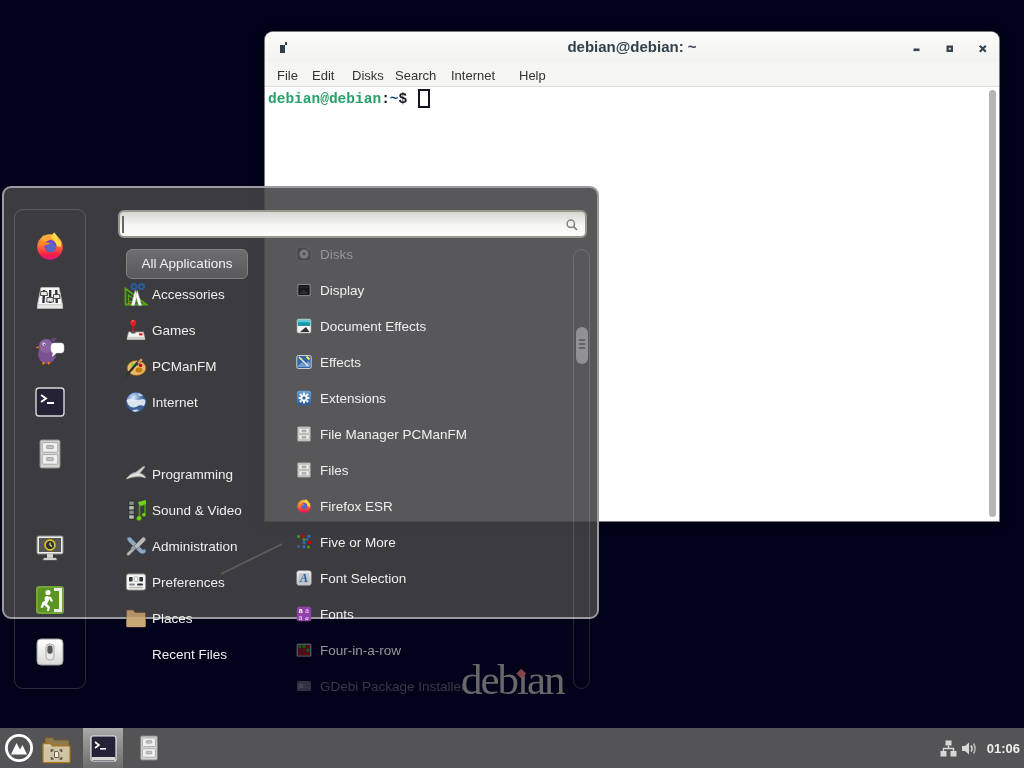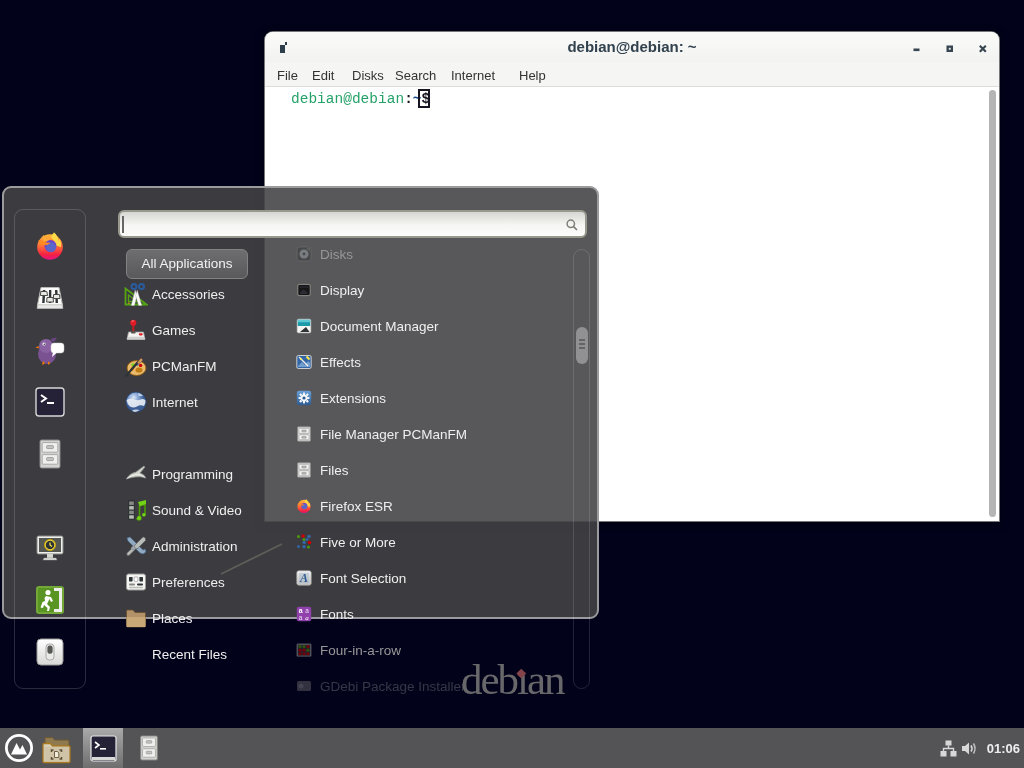--- a/index.html
+++ b/index.html
@@ -10,21 +10,21 @@
   
   #term { left:265px; top:32px; width:734px; height:489px; border-radius:8px 8px 0 0;
           background:#ffffff; box-shadow:0 0 0 1px rgba(150,150,148,0.8), 0 2px 10px rgba(0,0,0,0.5); }
   #titlebar { left:0; top:0; right:0; height:30px; border-radius:8px 8px 0 0;
     background:linear-gradient(#fbfbfa,#f2f2f0); }
   #title { width:100%; text-align:center; top:6px; font-size:15px; font-weight:bold; color:#31414e; }
   #menubar { left:0; top:30px; right:0; height:25px; background:#f5f5f3; border-bottom:1px solid #dcdcda; }
   #menubar span { position:absolute; top:6px; font-size:13px; color:#333333; }
   #termbody { left:1px; top:56px; right:1px; bottom:0; background:#ffffff; }
   #prompt { left:2px; top:3px; font-family:"Liberation Mono", monospace; font-size:14.5px; font-weight:bold; color:#171421; white-space:pre; }
-  #prompt b { color:#26a269; font-weight:normal;margin-left:23px; }
+  #prompt b { color:#26a269; font-weight:bold; }
   #prompt i { color:#12488b; font-style:normal; }
   #cursor { left:152px; top:1px; width:12px; height:19px; border:2px solid #171421; }
   #tscroll { right:2px; top:2px; width:7px; bottom:4px; background:#b5b5b5; border-radius:4px; }
 
   
   #menu { left:2px; top:186px; width:597px; height:433px; background:rgba(67,67,69,0.887);
           border:2px solid #9b9b9d; border-radius:9px; }
   #sidebar { left:10px; top:21px; width:72px; height:480px; border:1px solid rgba(255,255,255,0.16); border-radius:9px; }
   .fav { left:30px; }
   #search { left:114px; top:22px; width:469px; height:28px; border-radius:6px;
@@ -308,21 +308,21 @@
         </svg></span>
       <span>Display</span>
     </div>
     <div class="abs row capp" style="top:120px">
       <span class="ai"><svg width="16" height="16" viewBox="0 0 16 16">
           <rect x="1" y="1" width="14" height="14" rx="1.6" fill="#f4f4f2" stroke="#9a9a98" stroke-width="0.7"></rect>
           <rect x="1.8" y="1.8" width="12.4" height="6.2" fill="#1b9aaa"></rect>
           <rect x="1.8" y="1.8" width="12.4" height="2.4" fill="#5fc8d4"></rect>
           <path d="M4 14 L10 9 L13.5 14 Z" fill="#2e3436"></path>
         </svg></span>
-      <span>Document Manager</span>
+      <span>Document Effects</span>
     </div>
     <div class="abs row capp" style="top:156px">
       <span class="ai"><svg width="16" height="16" viewBox="0 0 16 16">
           <rect x="0.8" y="1.5" width="14.4" height="13" rx="1.6" fill="#3465a4" stroke="#dcdcdc" stroke-width="0.9"></rect>
           <path d="M2 12 L6 8 L9 11 L12 7 L14 9 L14 13 L2 13 Z" fill="#729fcf"></path>
           <path d="M3 3 L12 12" stroke="#eeeeec" stroke-width="1.4"></path>
           <path d="M10.5 2.5 L13.5 5.5" stroke="#fce94f" stroke-width="2"></path>
           <circle cx="5" cy="5" r="1" fill="#fce94f"></circle>
           <circle cx="12" cy="4" r="0.8" fill="#fce94f"></circle>
         </svg></span>

